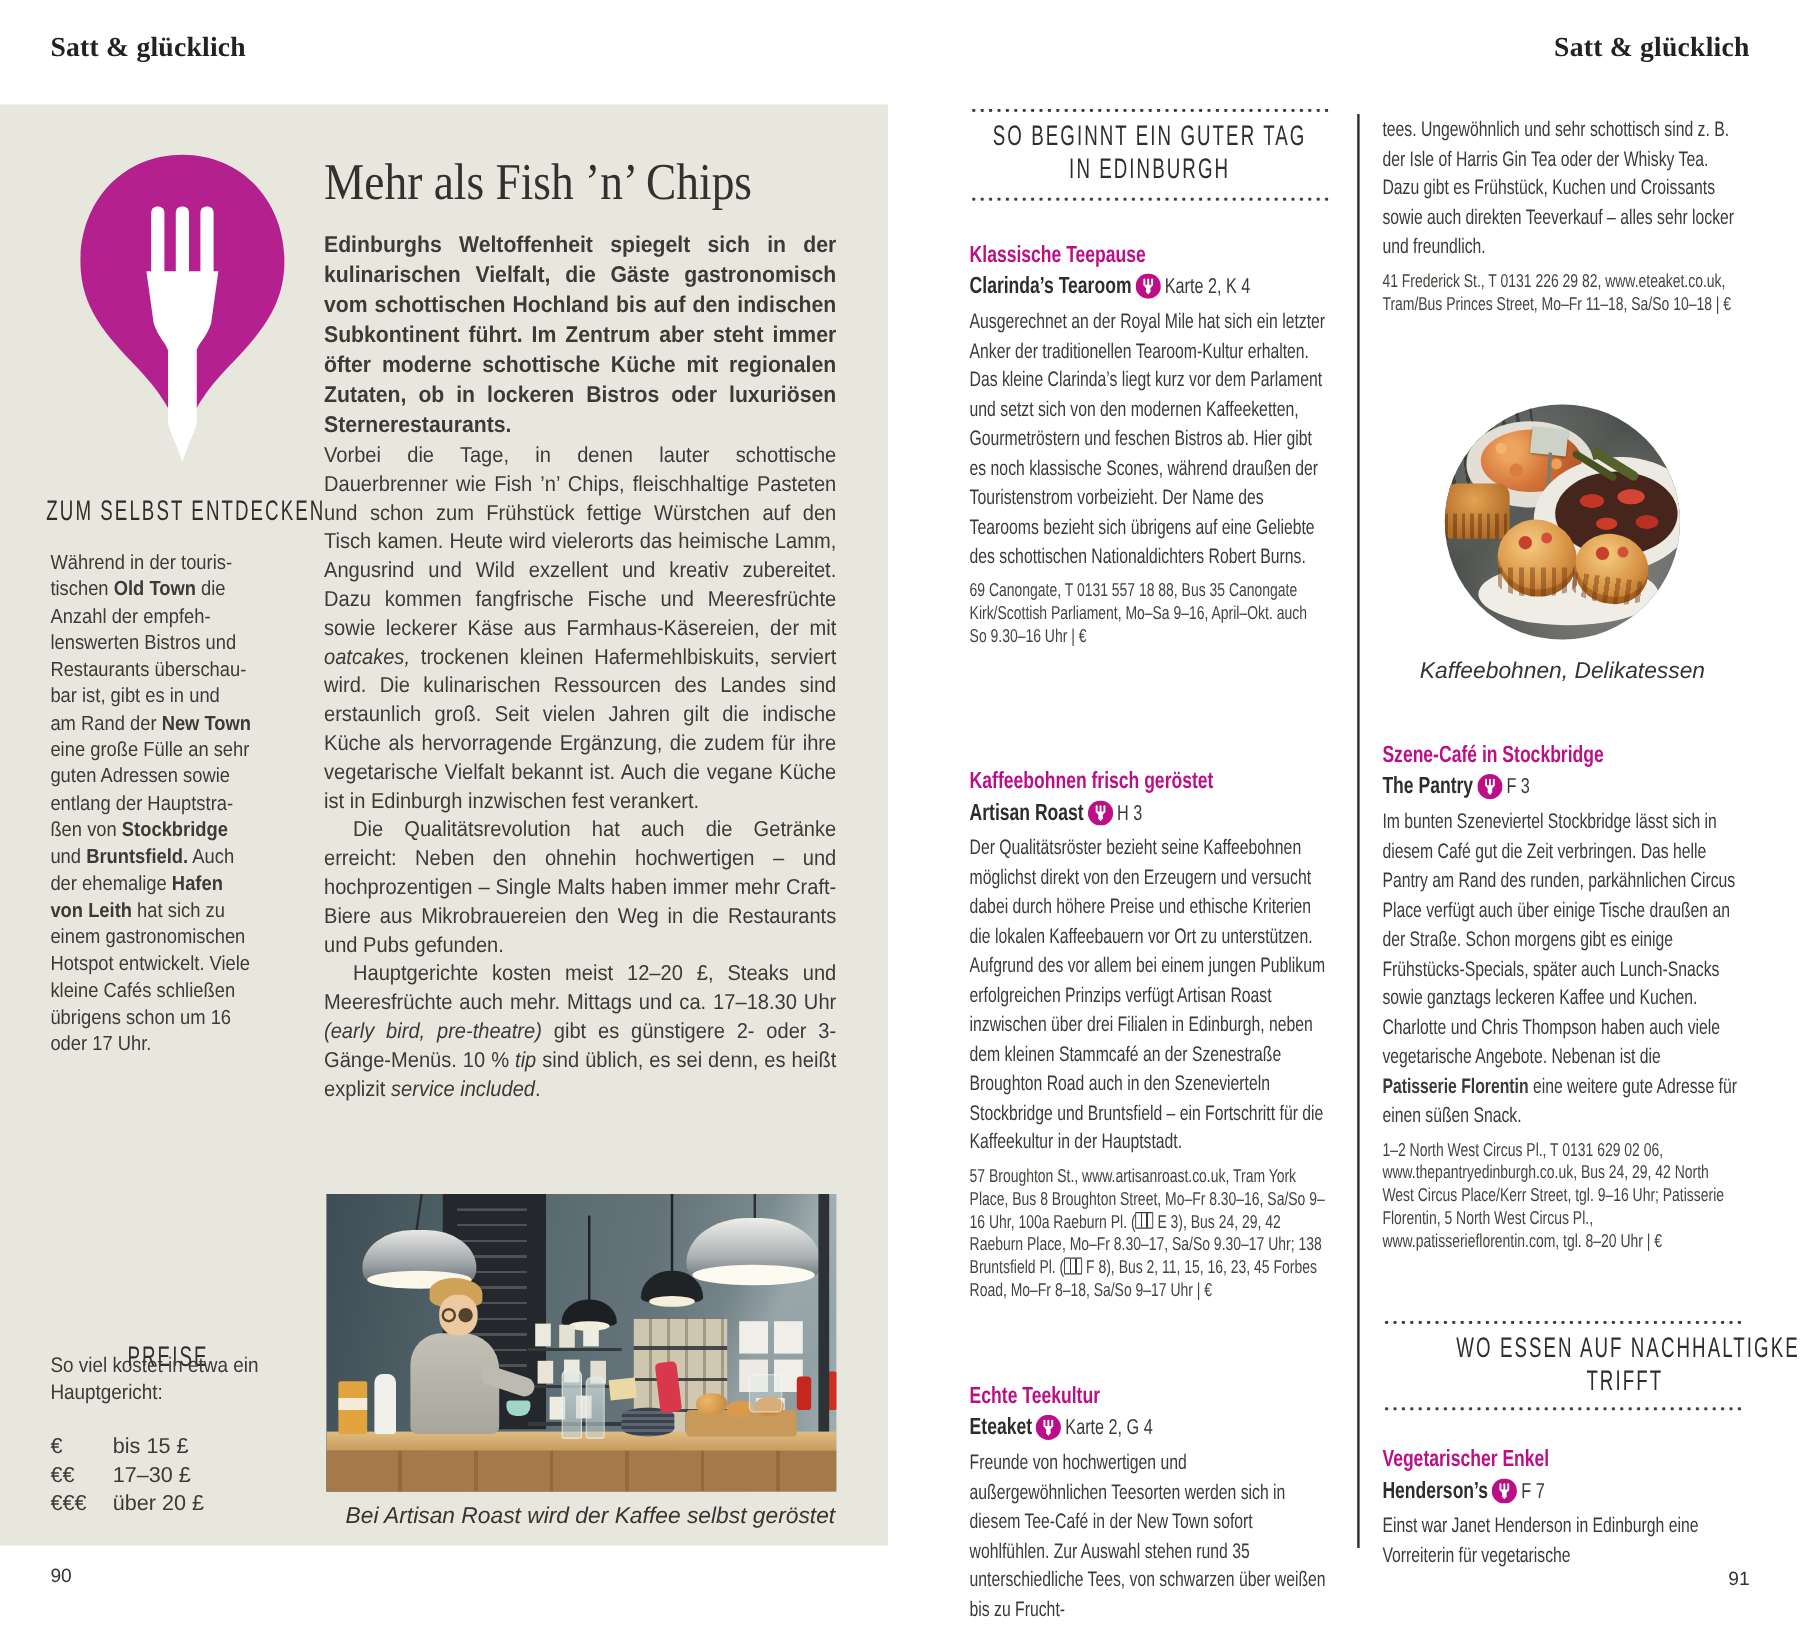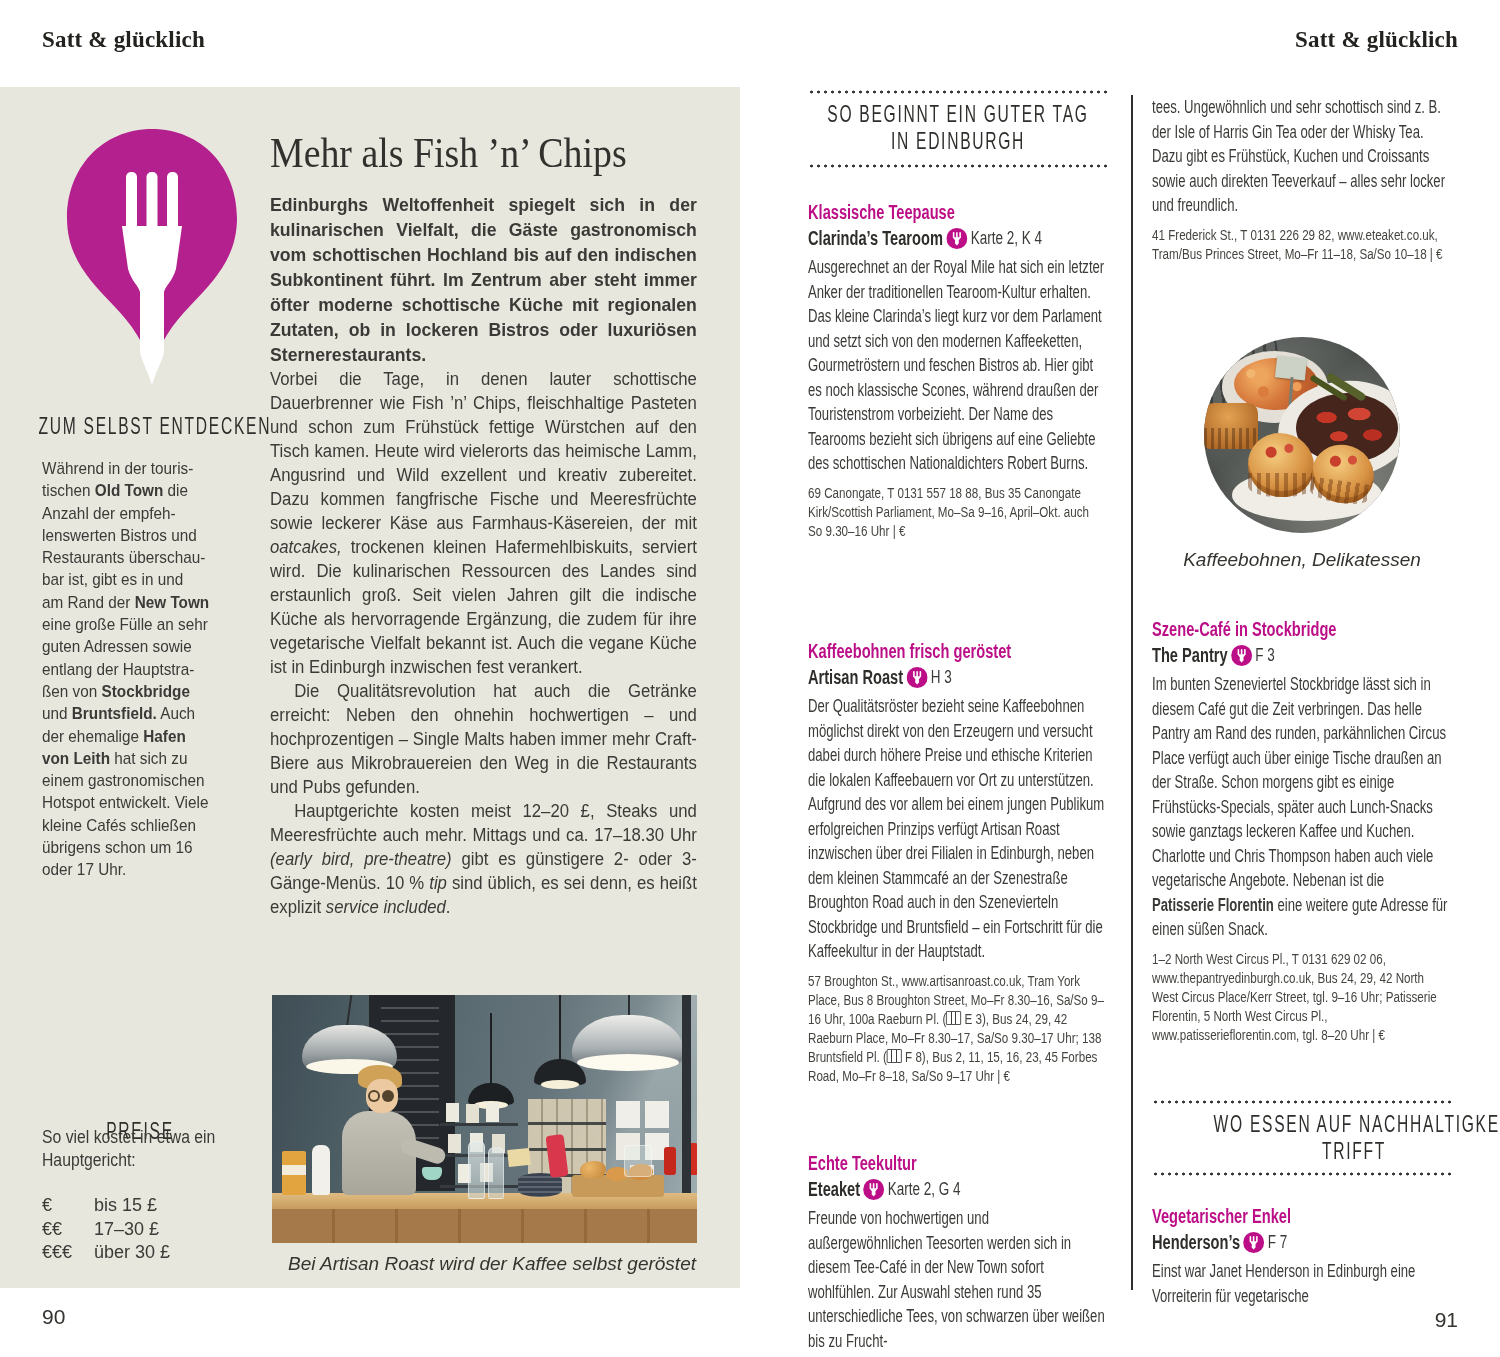--- a/index.html
+++ b/index.html
@@ -45,21 +45,21 @@
   .kicker{font-weight:700;font-size:19.5px;color:#bc0f87;margin:0 0 3px 0;}
   .name-line{display:flex;align-items:center;gap:8px;margin:0 0 5px 0;}
   .lname{font-weight:700;font-size:19.5px;color:#2e2d2a;}
   .mapref{font-size:18px;}
   .lbody{margin:0;font-size:17.5px;line-height:24.5px;}
   .ldetails{margin:7px 0 0 0;font-size:15.5px;line-height:19px;color:#45443f;}
   .fork-badge{display:inline-block;width:21px;height:21px;transform:scaleX(1.333);flex:0 0 auto;}
   .map-icon{display:inline-block;width:18px;height:12px;border:1.6px solid #3b3a37;border-radius:1px;vertical-align:-1px;
             background:linear-gradient(90deg,transparent 29%,#3b3a37 29% 37%,transparent 37% 63%,#3b3a37 63% 71%,transparent 71%);}
 
-  .pagenum{font-size:21px;color:#34332f;}
+  .pagenum{font-size:16px;color:#34332f;}
 
   
   #ph1{left:272px;top:995px;width:425px;height:248px;overflow:hidden;
        background:linear-gradient(100deg,#3f4d55 0%,#56696f 35%,#647379 60%,#7d8d92 82%,#a3b1b4 100%);}
   #ph1 .abs{position:absolute;}
   .ph1-glare{right:-40px;top:-60px;width:230px;height:300px;
              background:linear-gradient(115deg,rgba(255,255,255,0) 45%,rgba(255,255,255,.18) 58%,rgba(255,255,255,0) 72%);}
   .ph1-board{left:97px;top:0;width:86px;height:196px;background:#24282c;}
   .ph1-chalk{left:12px;top:12px;width:58px;height:150px;opacity:.5;
              background:repeating-linear-gradient(180deg,rgba(225,228,222,.45) 0 2px,transparent 2px 13px);}
@@ -211,21 +211,21 @@
     <div class="price-row">
       <span class="price-sym">€</span>
       <span>bis 15 £</span>
     </div>
     <div class="price-row">
       <span class="price-sym">€€</span>
       <span>17–30 £</span>
     </div>
     <div class="price-row">
       <span class="price-sym">€€€</span>
-      <span>über 30 £</span>
+      <span>über 20 £</span>
     </div>
   </div>
 
   <div class="abs title" style="left:270px;top:128px;">Mehr als Fish ’n’ Chips</div>
   <div class="abs feature-flow" style="left:270px;top:192px;">
     <p class="f-intro">Edinburghs Weltoffenheit spiegelt sich in der kulinarischen Vielfalt, die Gäste gastronomisch vom schottischen Hochland bis auf den indischen Subkontinent führt. Im Zentrum aber steht immer öfter moderne schottische Küche mit regionalen Zutaten, ob in lockeren Bistros oder luxuriösen Sternerestaurants.</p>
     <p class="f-body"><span>Vorbei die Tage, in denen lauter schottische Dauerbrenner wie Fish ’n’ Chips, fleischhaltige Pasteten und schon zum Frühstück fettige Würstchen auf den Tisch kamen. Heute wird vielerorts das heimische Lamm, Angusrind und Wild exzellent und kreativ zubereitet. Dazu kommen fangfrische Fische und Meeresfrüchte sowie leckerer Käse aus Farmhaus-Käsereien, der mit </span><span class="i">oatcakes,</span><span> trockenen kleinen Hafermehlbiskuits, serviert wird. Die kulinarischen Ressourcen des Landes sind erstaunlich groß. Seit vielen Jahren gilt die indische Küche als hervorragende Ergänzung, die zudem für ihre vegetarische Vielfalt bekannt ist. Auch die vegane Küche ist in Edinburgh inzwischen fest verankert.</span></p>
     <p class="f-body indent">Die Qualitätsrevolution hat auch die Getränke erreicht: Neben den ohnehin hochwertigen – und hochprozentigen – Single Malts haben immer mehr Craft-Biere aus Mikrobrauereien den Weg in die Restaurants und Pubs gefunden.</p>
     <p class="f-body indent"><span>Hauptgerichte kosten meist 12–20 £, Steaks und Meeresfrüchte auch mehr. Mittags und ca. 17–18.30 Uhr </span><span class="i">(early bird, pre-theatre)</span><span> gibt es günstigere 2- oder 3-Gänge-Menüs. 10 % </span><span class="i">tip</span><span> sind üblich, es sei denn, es heißt explizit </span><span class="i">service included</span><span>.</span></p>
   </div>

